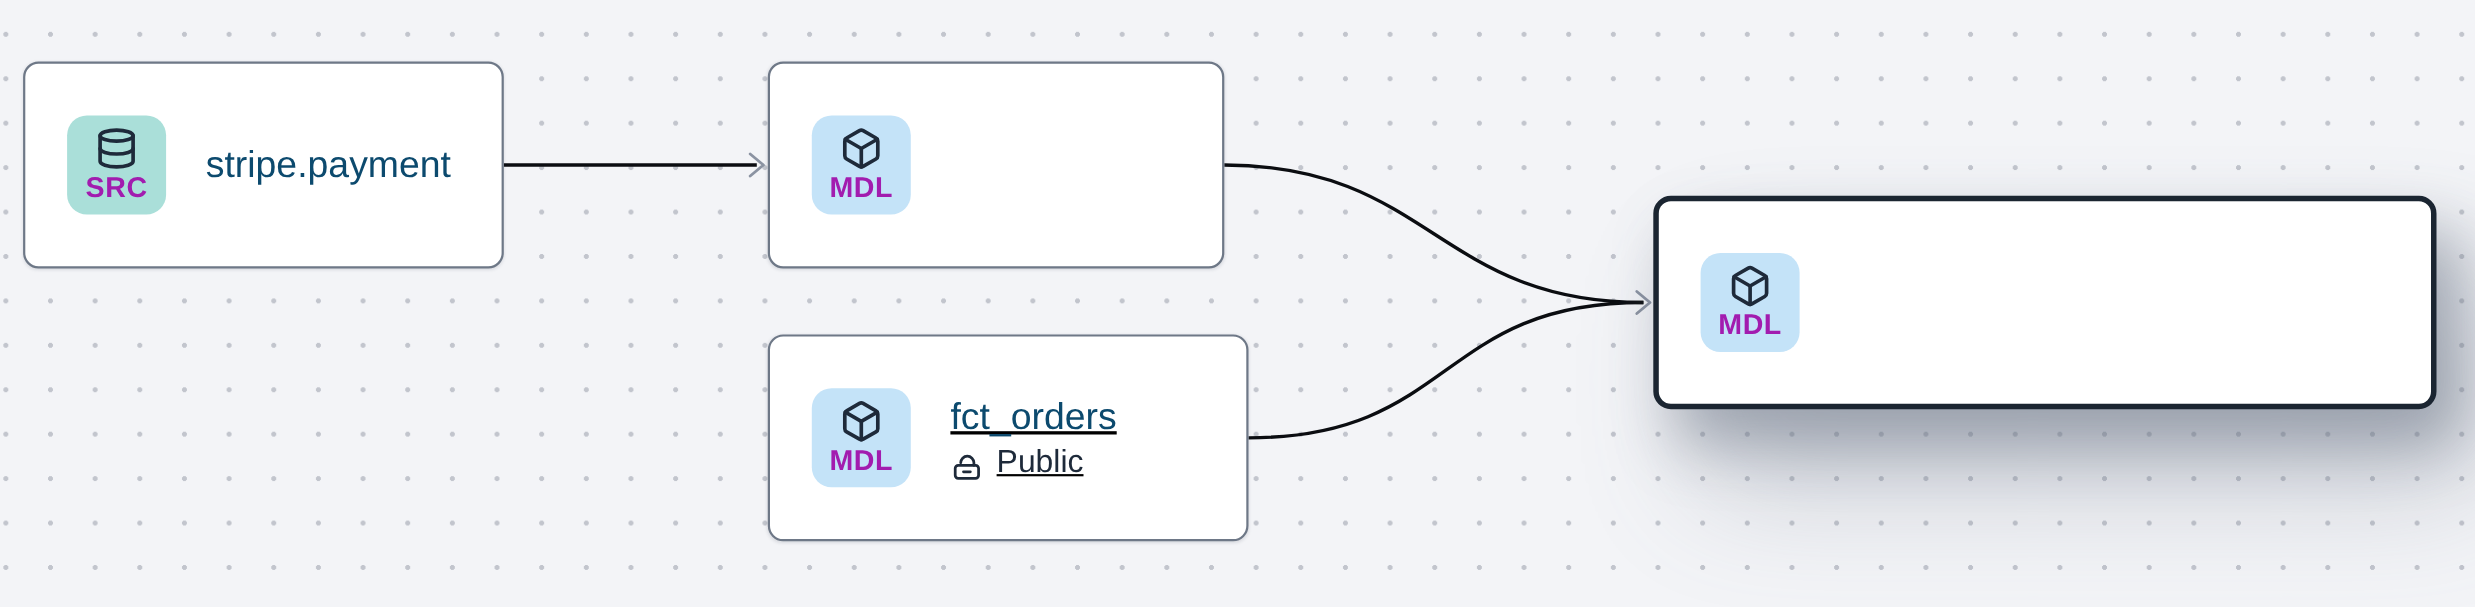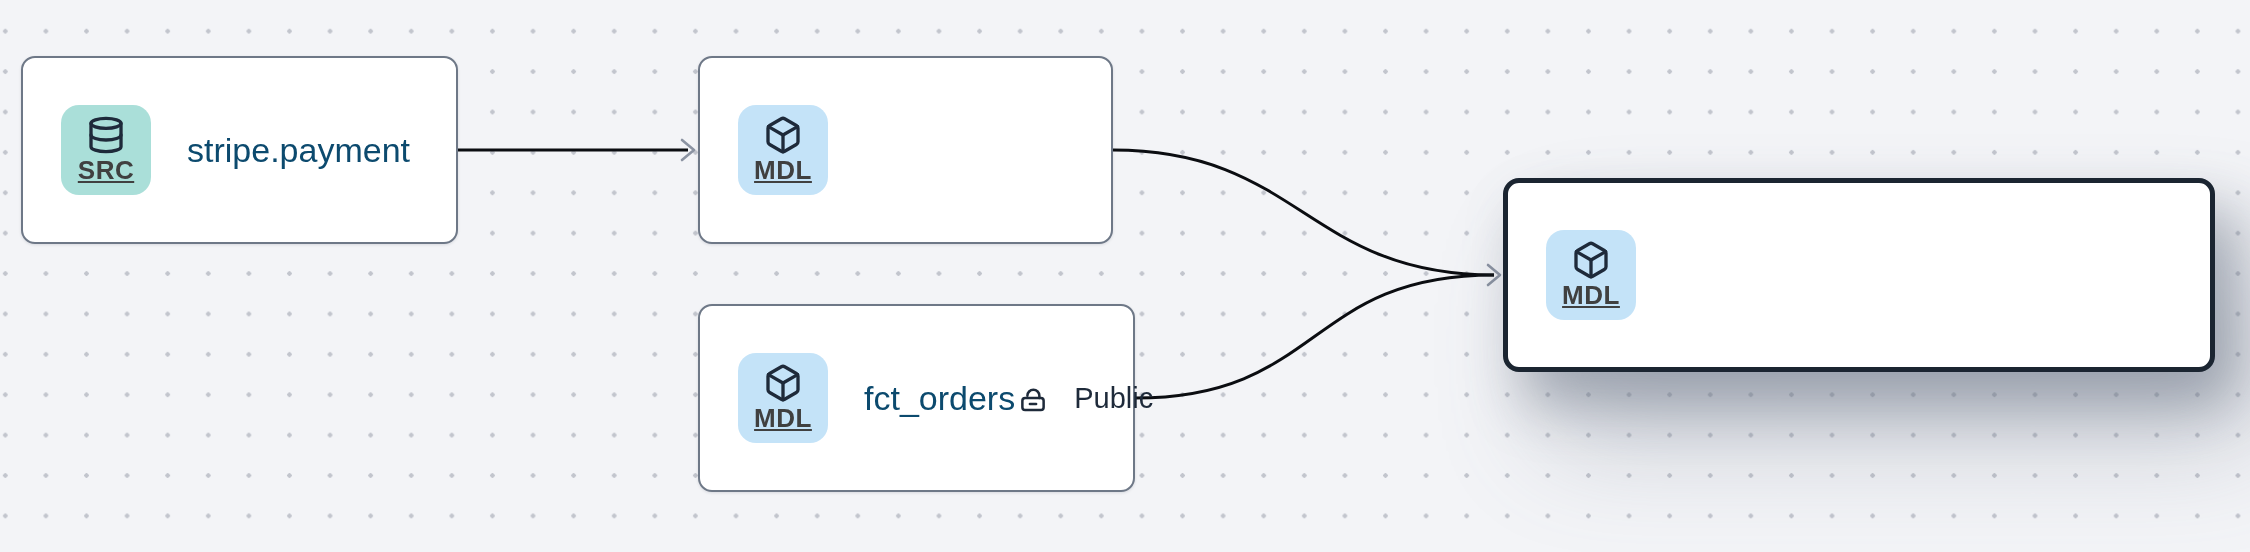--- a/index.html
+++ b/index.html
@@ -71,39 +71,39 @@
     justify-content: center;
     gap: 1px;
   }
   .badge.src { background: #aadfd9; }
   .badge.mdl { background: #c4e3f8; }
   .badge svg { width: 40px; height: 40px; stroke: #1e2a3a; }
   .badge-label {
     font-size: 26px;
     font-weight: 600;
     letter-spacing: 0.5px;
-    color: #404040;
+    color: #a21caf;
     line-height: 1.1;
-    text-decoration: underline;
   }
   .node-label {
     font-size: 34px;
     color: #0c4a6e;
     white-space: nowrap;
     line-height: 1.25;
   }
   .node-text {
     display: flex;
-    flex-direction: row;
+    flex-direction: column;
     gap: 3px;
+    text-decoration: underline;
   }
   .access-row {
     display: flex;
-    align-items: center;
-    gap: 26px;
+    align-items: flex-end;
+    gap: 12px;
     font-size: 29px;
     color: #1e2a3a;
     line-height: 1.2;
   }
   .access-row svg { width: 30px; height: 30px; stroke: #1e2a3a; }
   .icon-stroke { fill: none; stroke-width: 2; stroke-linecap: round; stroke-linejoin: round; }
 </style>
 </head>
 <body>
 

